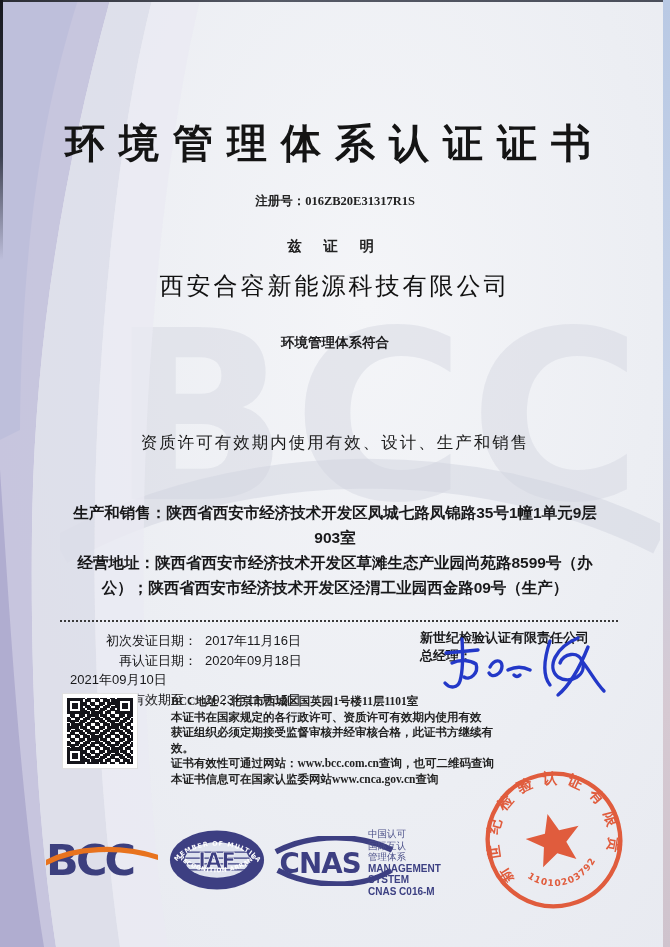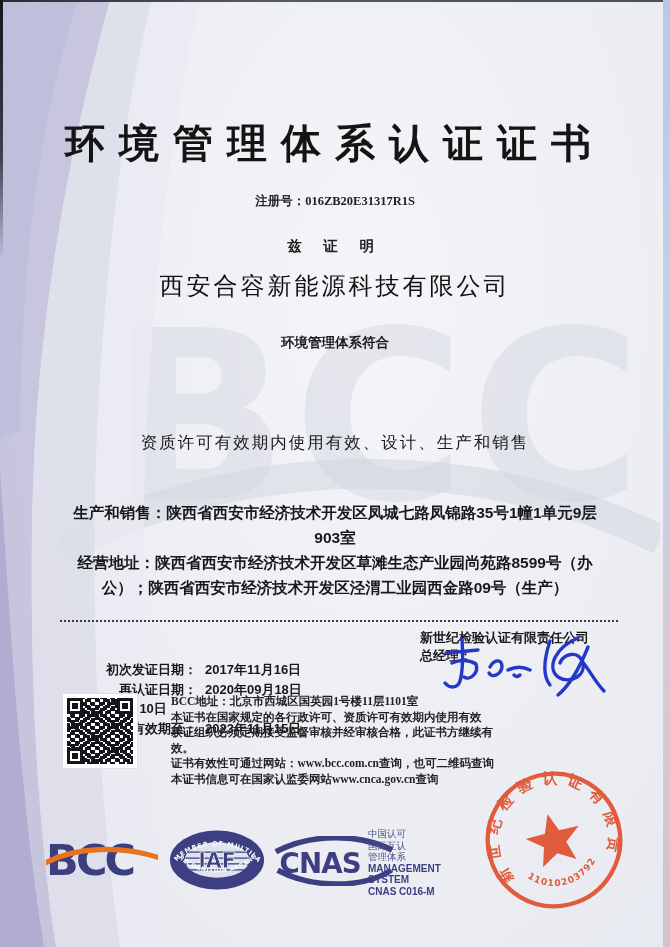--- a/index.html
+++ b/index.html
@@ -32,21 +32,21 @@
            font-size:24px;letter-spacing:3px;color:#111;}
   .sysline{top:334px;font-size:13.5px;font-weight:bold;}
   .stdline{top:352px;font-size:13.5px;font-family:"Liberation Serif","DejaVu Serif",serif;}
   .scope{top:432px;font-family:"Liberation Serif","DejaVu Serif",serif;font-size:16.5px;
          letter-spacing:2px;color:#1a1a1a;}
   .addr{position:absolute;left:70px;width:530px;text-align:center;
         font-size:15.5px;font-weight:bold;line-height:25px;color:#18181a;}
   .addr1{top:500px;}
   .addr2{top:550px;}
   .dotline{position:absolute;left:60px;top:620px;width:558px;border-top:2px dotted #3a3a3a;}
-  .dates{position:absolute;left:62px;top:631px;width:280px;font-size:13px;font-weight:bold;color:#18181a;margin-top:29px;}
+  .dates{position:absolute;left:62px;top:631px;width:280px;font-size:13px;font-weight:normal;color:#18181a;}
   .dates .row{display:flex;line-height:19.5px;}
   .dates .lbl{width:135px;text-align:right;}
   .dates .val{margin-left:8px;text-align:left;}
   .issuer{position:absolute;left:420px;top:629px;font-size:13px;font-weight:bold;color:#18181a;line-height:18px;}
   .sig{position:absolute;left:432px;top:633px;z-index:4;}
   
   .qr{position:absolute;left:62px;top:693px;width:76px;height:76px;background:#fff;
       border:1px solid #e0e0e0;box-sizing:border-box;padding:4px;}
   .qr-inner{position:relative;width:66px;height:66px;
       background:

